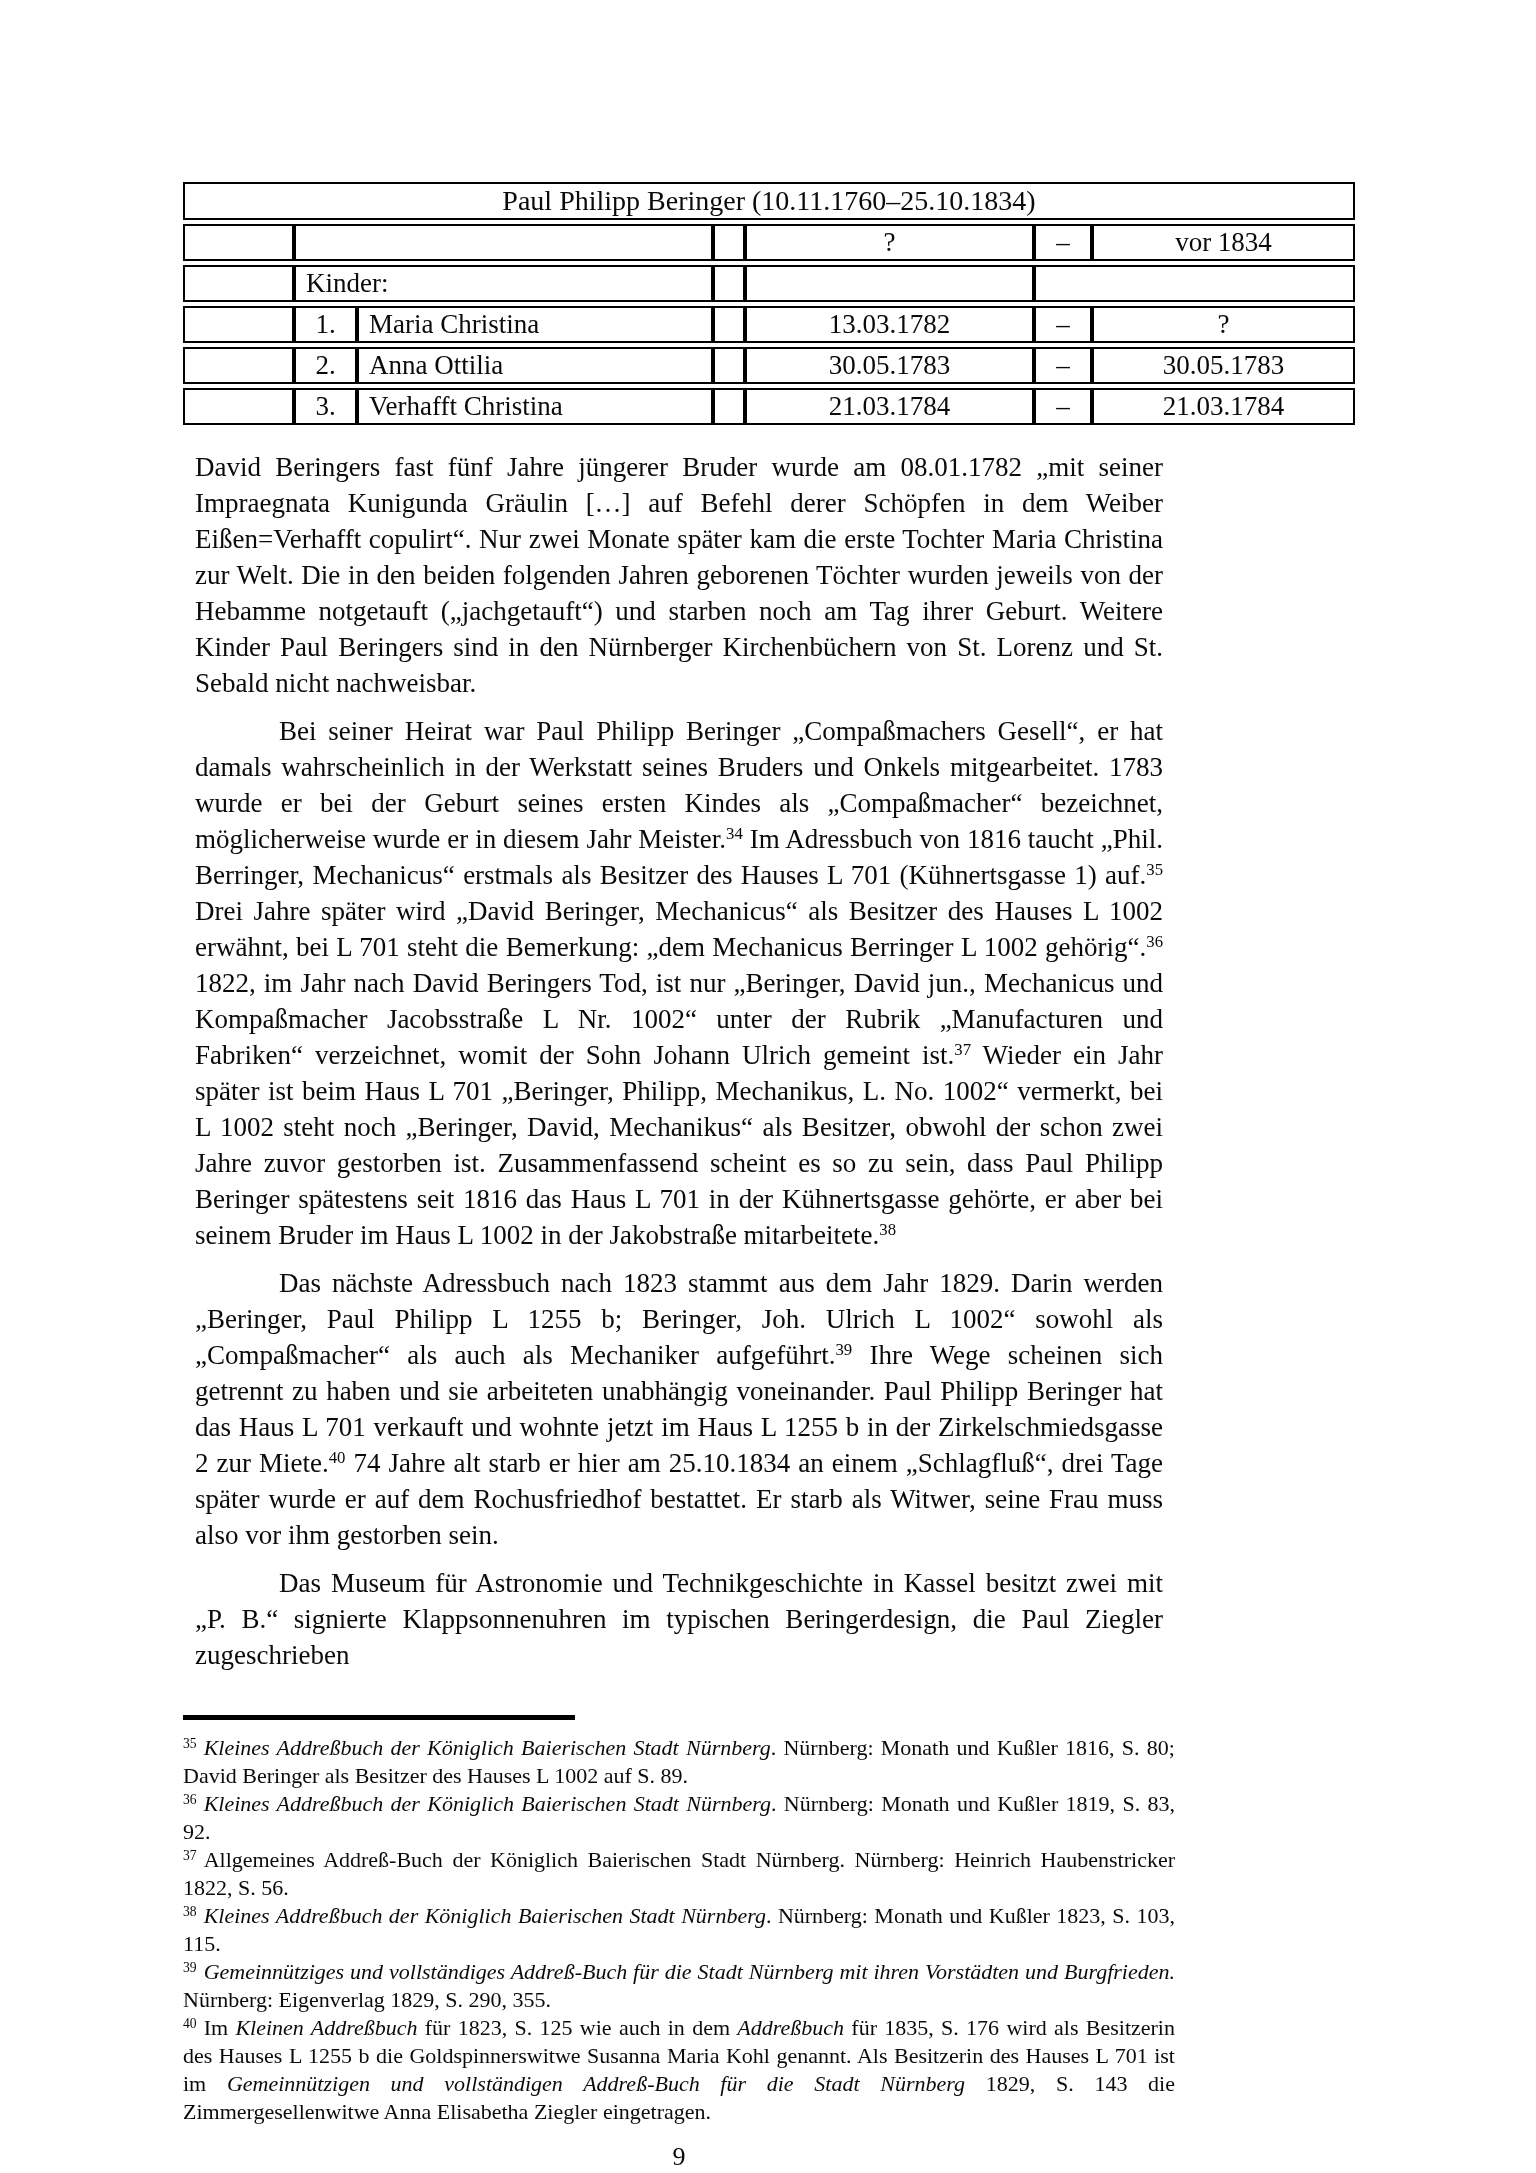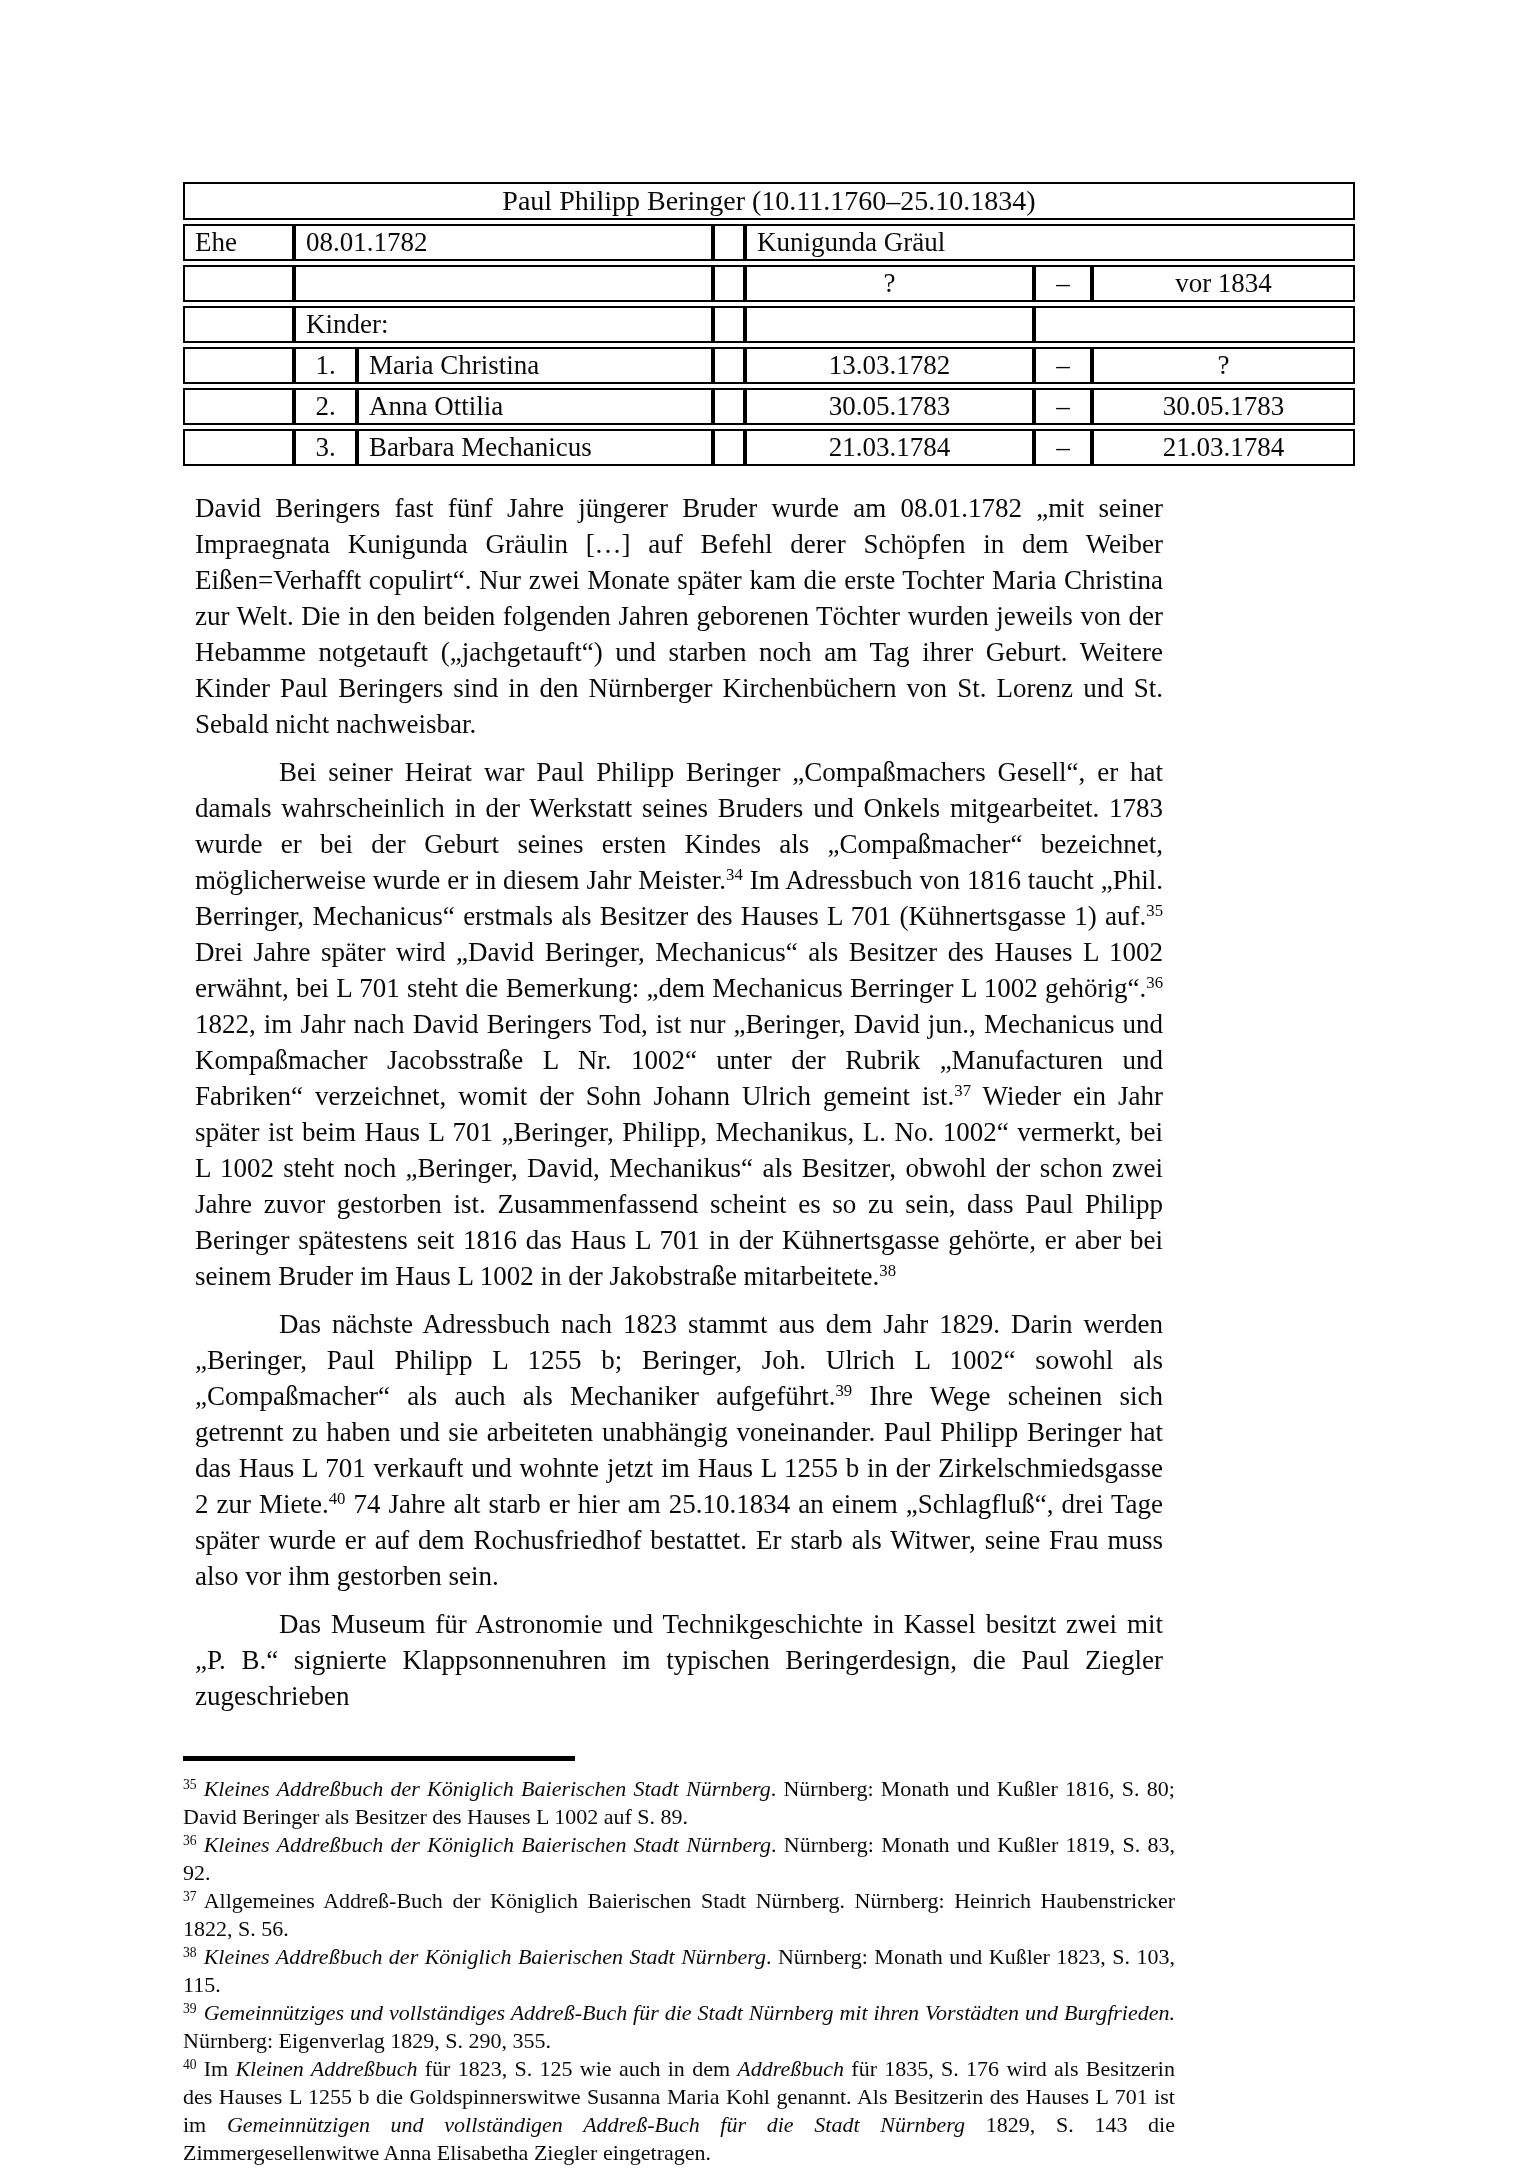--- a/index.html
+++ b/index.html
@@ -94,26 +94,20 @@
       <col style="width:32px">
         <col style="width:289px">
         <col style="width:58px">
         <col style="width:263px">
     </colgroup>
     <tbody>
       <tr>
         <td class="title-cell" colspan="7">Paul Philipp Beringer (10.11.1760–25.10.1834)</td>
       </tr>
       <tr>
-        <td>Ehe</td>
-        <td colspan="2">08.01.1782</td>
-        <td></td>
-        <td colspan="3">Kunigunda Gräul</td>
-      </tr>
-      <tr>
         <td></td>
         <td colspan="2"></td>
         <td></td>
         <td class="c-center">?</td>
         <td class="c-center">–</td>
         <td class="c-center">vor 1834</td>
       </tr>
       <tr>
         <td></td>
         <td colspan="2">Kinder:</td>
@@ -135,21 +129,21 @@
         <td class="c-num">2.</td>
         <td>Anna Ottilia</td>
         <td></td>
         <td class="c-center">30.05.1783</td>
         <td class="c-center">–</td>
         <td class="c-center">30.05.1783</td>
       </tr>
       <tr>
         <td></td>
         <td class="c-num">3.</td>
-        <td>Barbara Mechanicus</td>
+        <td>Verhafft Christina</td>
         <td></td>
         <td class="c-center">21.03.1784</td>
         <td class="c-center">–</td>
         <td class="c-center">21.03.1784</td>
       </tr>
     </tbody>
   </table>
 
   <div class="body-text">
     <p><span>David Beringers fast fünf Jahre jüngerer Bruder wurde am 08.01.1782 „mit seiner Impraegnata Kunigunda Gräulin […] auf Befehl derer Schöpfen in dem Weiber Eißen=Verhafft copulirt“. Nur zwei Monate später kam die erste Tochter Maria Christina zur Welt. Die in den beiden folgenden Jahren geborenen Töchter wurden jeweils von der Hebamme notgetauft („jachgetauft“) und starben noch am Tag ihrer Geburt. Weitere Kinder Paul Beringers sind in den Nürnberger Kirchenbüchern von St. Lorenz und St. Sebald nicht nachweisbar.</span></p>

